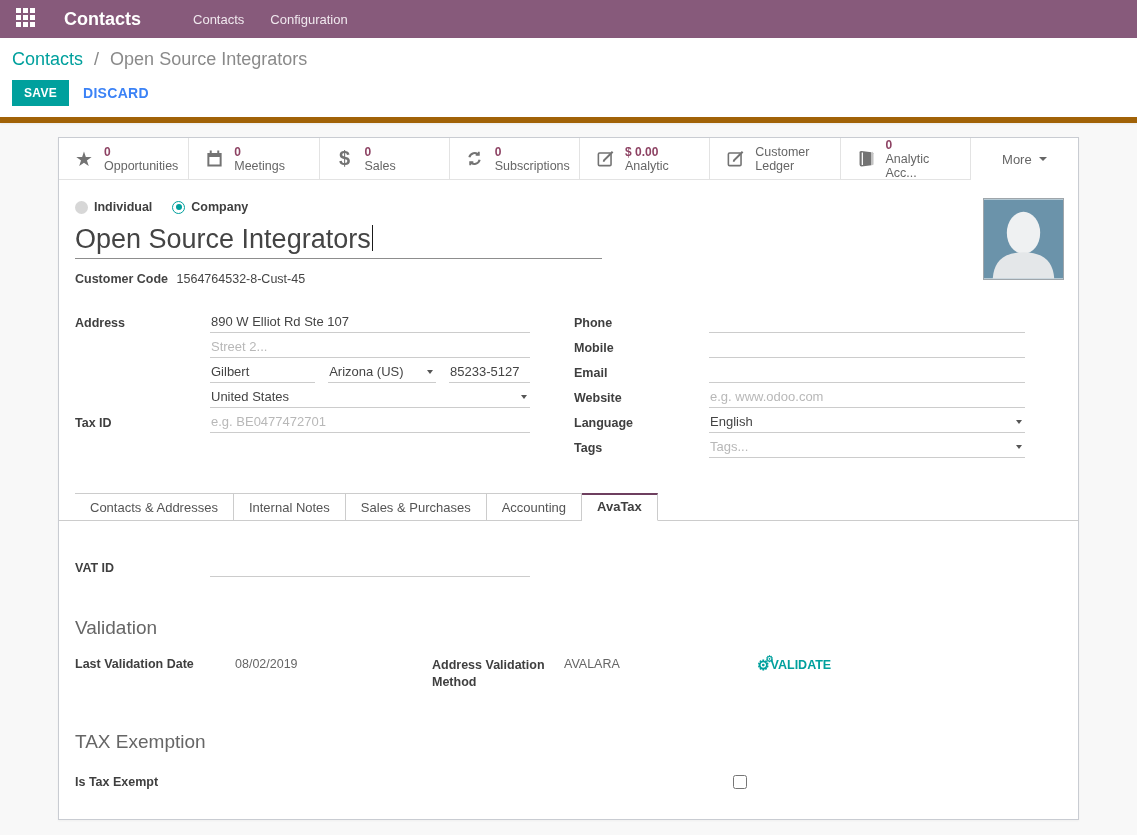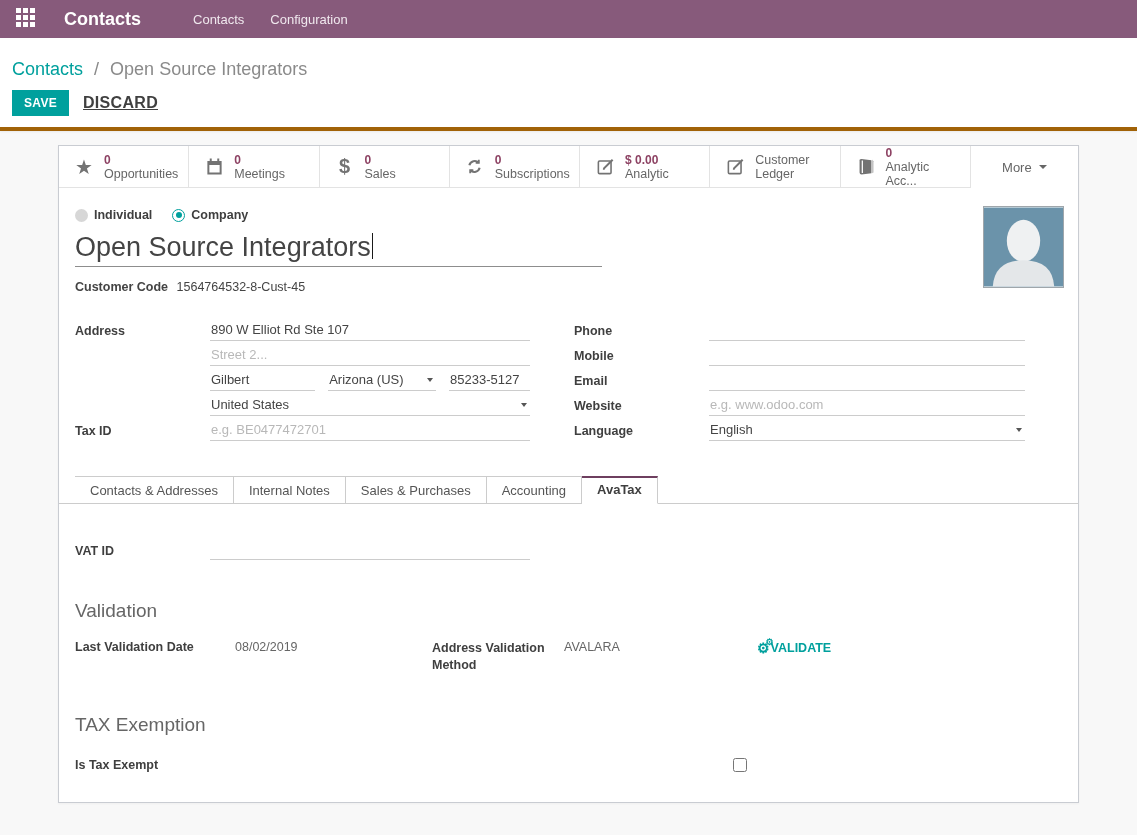--- a/index.html
+++ b/index.html
@@ -9,30 +9,30 @@
   
   .navbar { height:38px; background:#875A7B; display:flex; align-items:center; padding:0 12px; }
   .apps-icon { width:22px; height:22px; display:grid; grid-template-columns:repeat(3,5px);
     grid-template-rows:repeat(3,5px); gap:2px; cursor:pointer; margin-left:4px; }
   .apps-icon span { background:#fff; }
   .nav-brand { color:#fff; font-size:18px; font-weight:bold; margin-left:26px; cursor:pointer; }
   .nav-menu { display:flex; margin-left:52px; gap:26px; }
   .nav-menu .menu-item { color:#f0e8ee; font-size:13px; cursor:pointer; }
 
   
-  .control-panel { background:#fff; padding:21px 12px 11px 12px; border-bottom:4px solid #a16207;
+  .control-panel { background:#fff; padding:11px 12px 11px 12px; border-bottom:6px solid #a16207;
     box-shadow:0 1px 2px rgba(0,0,0,.06); }
   .breadcrumb { font-size:18px; margin-bottom:10px; }
   .breadcrumb .crumb-link { color:#00A09D; cursor:pointer; }
   .breadcrumb .crumb-sep { color:#888; margin:0 6px; }
   .breadcrumb .crumb-current { color:#8a8a8a; }
   .cp-buttons { display:flex; align-items:center; gap:14px; }
   .btn-save { background:#00A09D; color:#fff; border:1px solid #00A09D; font-size:12px;
     font-weight:bold; padding:5px 11px; cursor:pointer; letter-spacing:.3px; }
-  .btn-discard { color:#404040; font-size:16px; font-weight:bold; cursor:pointer; letter-spacing:.3px;text-decoration:underline; }
+  .btn-discard { color:#3b82f6; font-size:14px; font-weight:bold; cursor:pointer; letter-spacing:.3px; }
 
   
   .form-area { padding-top:14px; }
   .sheet { width:1021px; margin:0 auto; background:#fff; border:1px solid #c9ccd2;
     min-height:657px; position:relative; box-shadow:0 1px 2px rgba(0,0,0,.04); }
 
   
   .button-box { display:flex; }
   .stat-btn { flex:1 1 0; display:flex; align-items:center; gap:9px; height:42px;
     padding:0 8px 0 14px; border-right:1px solid #e3e3e3; border-bottom:1px solid #e3e3e3;
@@ -337,20 +337,27 @@
               <span class="ph">e.g. www.odoo.com</span>
             </div>
         </div>
         <div class="f-row">
           <div class="f-label">Language</div>
           <div class="f-input with-caret">
               <span>English</span>
               <span class="dd-caret"></span>
             </div>
         </div>
+        <div class="f-row">
+          <div class="f-label">Tags</div>
+          <div class="f-input with-caret">
+              <span class="ph">Tags...</span>
+              <span class="dd-caret"></span>
+            </div>
+        </div>
       </div>
     </div>
 
     <div class="avatar">
       <svg viewBox="0 0 90 90">
         <rect width="90" height="90" fill="#6b93aa"></rect>
         <ellipse cx="45" cy="38" rx="19" ry="24" fill="#eff1f2"></ellipse>
         <path d="M10 90 Q12 60 45 60 Q78 60 80 90 Z" fill="#e4e7e9"></path>
       </svg>
     </div>

